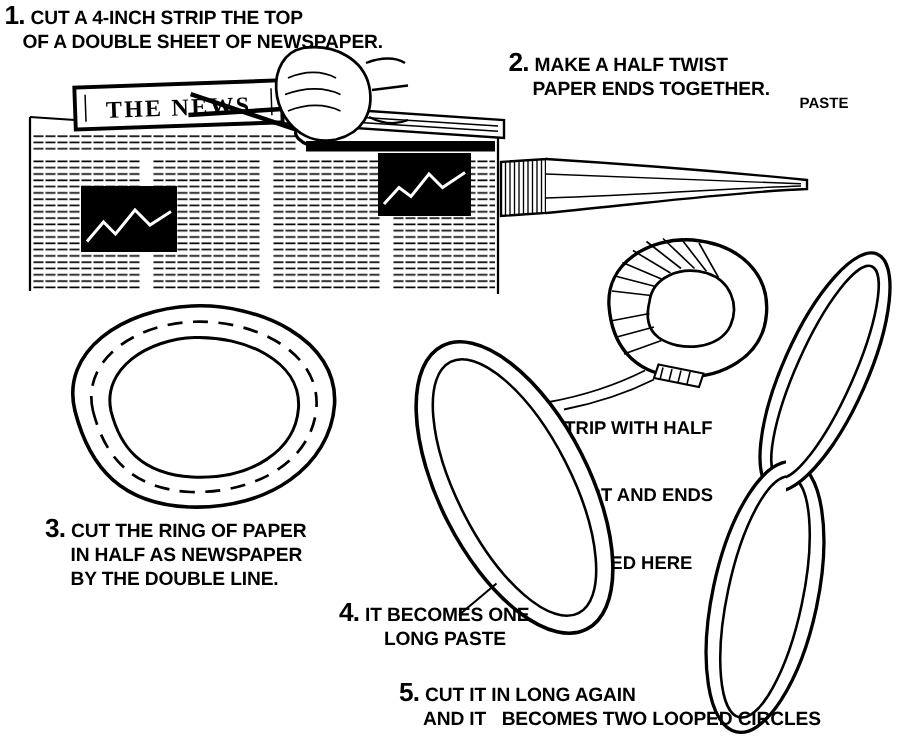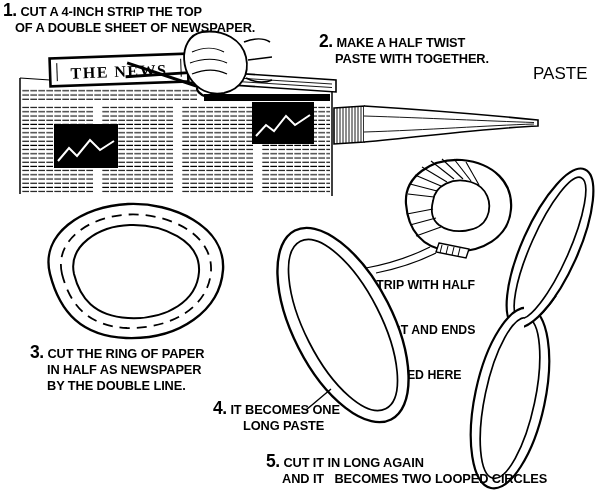--- a/index.html
+++ b/index.html
@@ -2,38 +2,38 @@
 <html><head>
 <meta charset="utf-8">
 <style>
   *{box-sizing:border-box}
   body{margin:0;background:#fff}
   .canvas{position:relative;width:600px;height:502px;background:#fff;color:#000;
           font-family:"Liberation Sans",sans-serif;overflow:hidden}
   .step{position:absolute;font-weight:700;font-size:12.8px;letter-spacing:-0.1px;line-height:16px}
   .step .line{white-space:pre}
   .num{font-size:17.5px;letter-spacing:-0.6px;margin-right:4px}
-  .lbl{position:absolute;font-weight:400;font-size:17px;white-space:pre}
+  .lbl{position:absolute;font-weight:700;font-size:10px;white-space:pre}
   .note{position:absolute;font-weight:700;font-size:12.3px;line-height:15px;white-space:pre}
   .ill{position:absolute}
   svg{display:block;overflow:visible}
 </style>
 </head>
 <body>
 
 <div class="canvas">
 
   <div class="step" style="left:3px;top:2px;">
     <div class="line"><span class="num">1.</span><span>CUT A 4-INCH STRIP THE TOP</span></div>
     <div class="line" style="padding-left:12px">OF A DOUBLE SHEET OF NEWSPAPER.</div>
   </div>
 
-  <div class="step" style="left:319px;top:33px;">
+  <div class="step" style="left:339px;top:33px;">
     <div class="line"><span class="num">2.</span><span>MAKE A HALF TWIST</span></div>
-    <div class="line" style="padding-left:16px">PASTE WITH TOGETHER.</div>
+    <div class="line" style="padding-left:16px">PAPER ENDS TOGETHER.</div>
   </div>
 
   <div class="lbl" style="left:533px;top:64px;">PASTE</div>
 
   <svg class="ill" style="left:6px;top:30px;" width="345" height="172" viewBox="0 0 345 172">
     <defs>
       <pattern id="nl" width="8" height="4.2" patternUnits="userSpaceOnUse">
         <rect width="8" height="4.2" fill="#fff"></rect>
         <line x1="0.3" y1="2" x2="7" y2="2" stroke="#000" stroke-width="1.1"></line>
       </pattern>
@@ -158,21 +158,21 @@
   </div>
 
   <svg class="ill" style="left:228px;top:208px;" width="205" height="235" viewBox="0 0 205 235">
     <g transform="rotate(-27 115 117)">
       <ellipse cx="115" cy="117" rx="50" ry="106" fill="#fff" stroke="#000" stroke-width="2.4"></ellipse>
       <ellipse cx="115" cy="117" rx="38" ry="94" fill="#fff" stroke="#000" stroke-width="1.7"></ellipse>
     </g>
     <line x1="78" y1="202" x2="103" y2="181" stroke="#000" stroke-width="1.4"></line>
   </svg>
 
-  <div class="step" style="left:213px;top:400px;">
+  <div class="step" style="left:226px;top:400px;">
     <div class="line"><span class="num">4.</span><span>IT BECOMES ONE</span></div>
     <div class="line" style="padding-left:30px">LONG PASTE</div>
   </div>
 
   <svg class="ill" style="left:438px;top:156px;" width="162" height="340" viewBox="0 0 162 340">
     <defs>
       <clipPath id="clipTopFront">
           <rect x="86" y="140" width="50" height="50"></rect>
         </clipPath>
     </defs>

